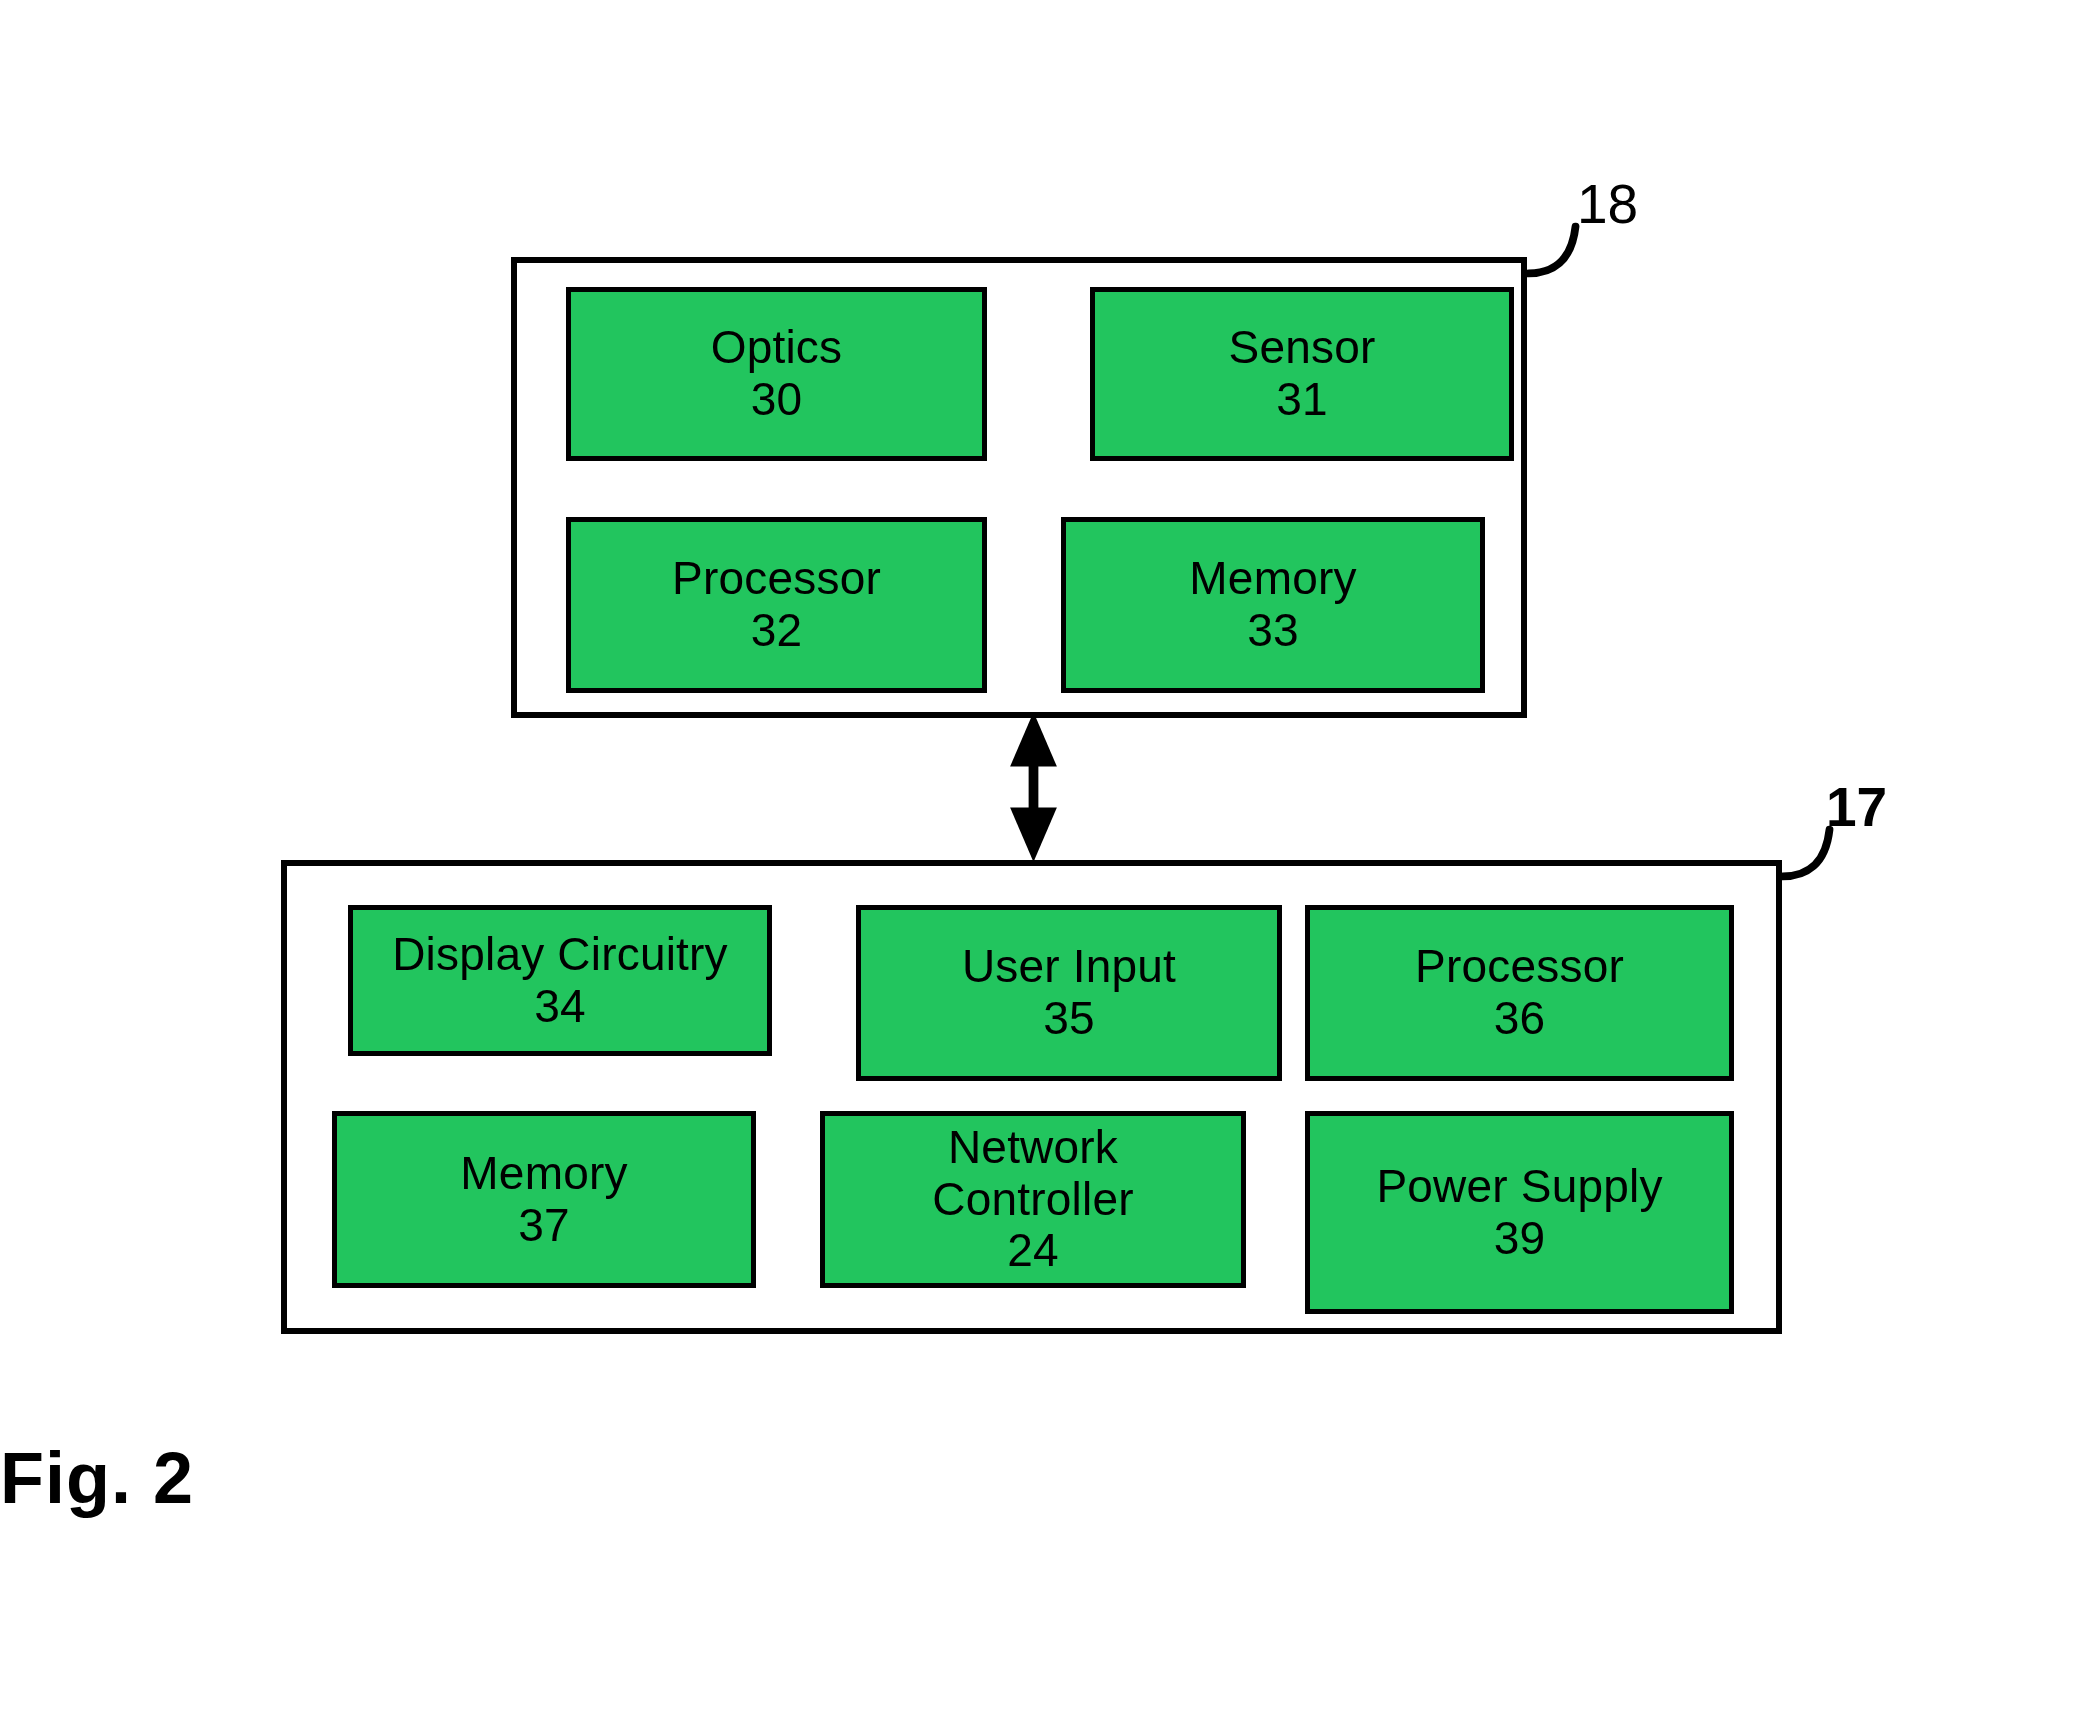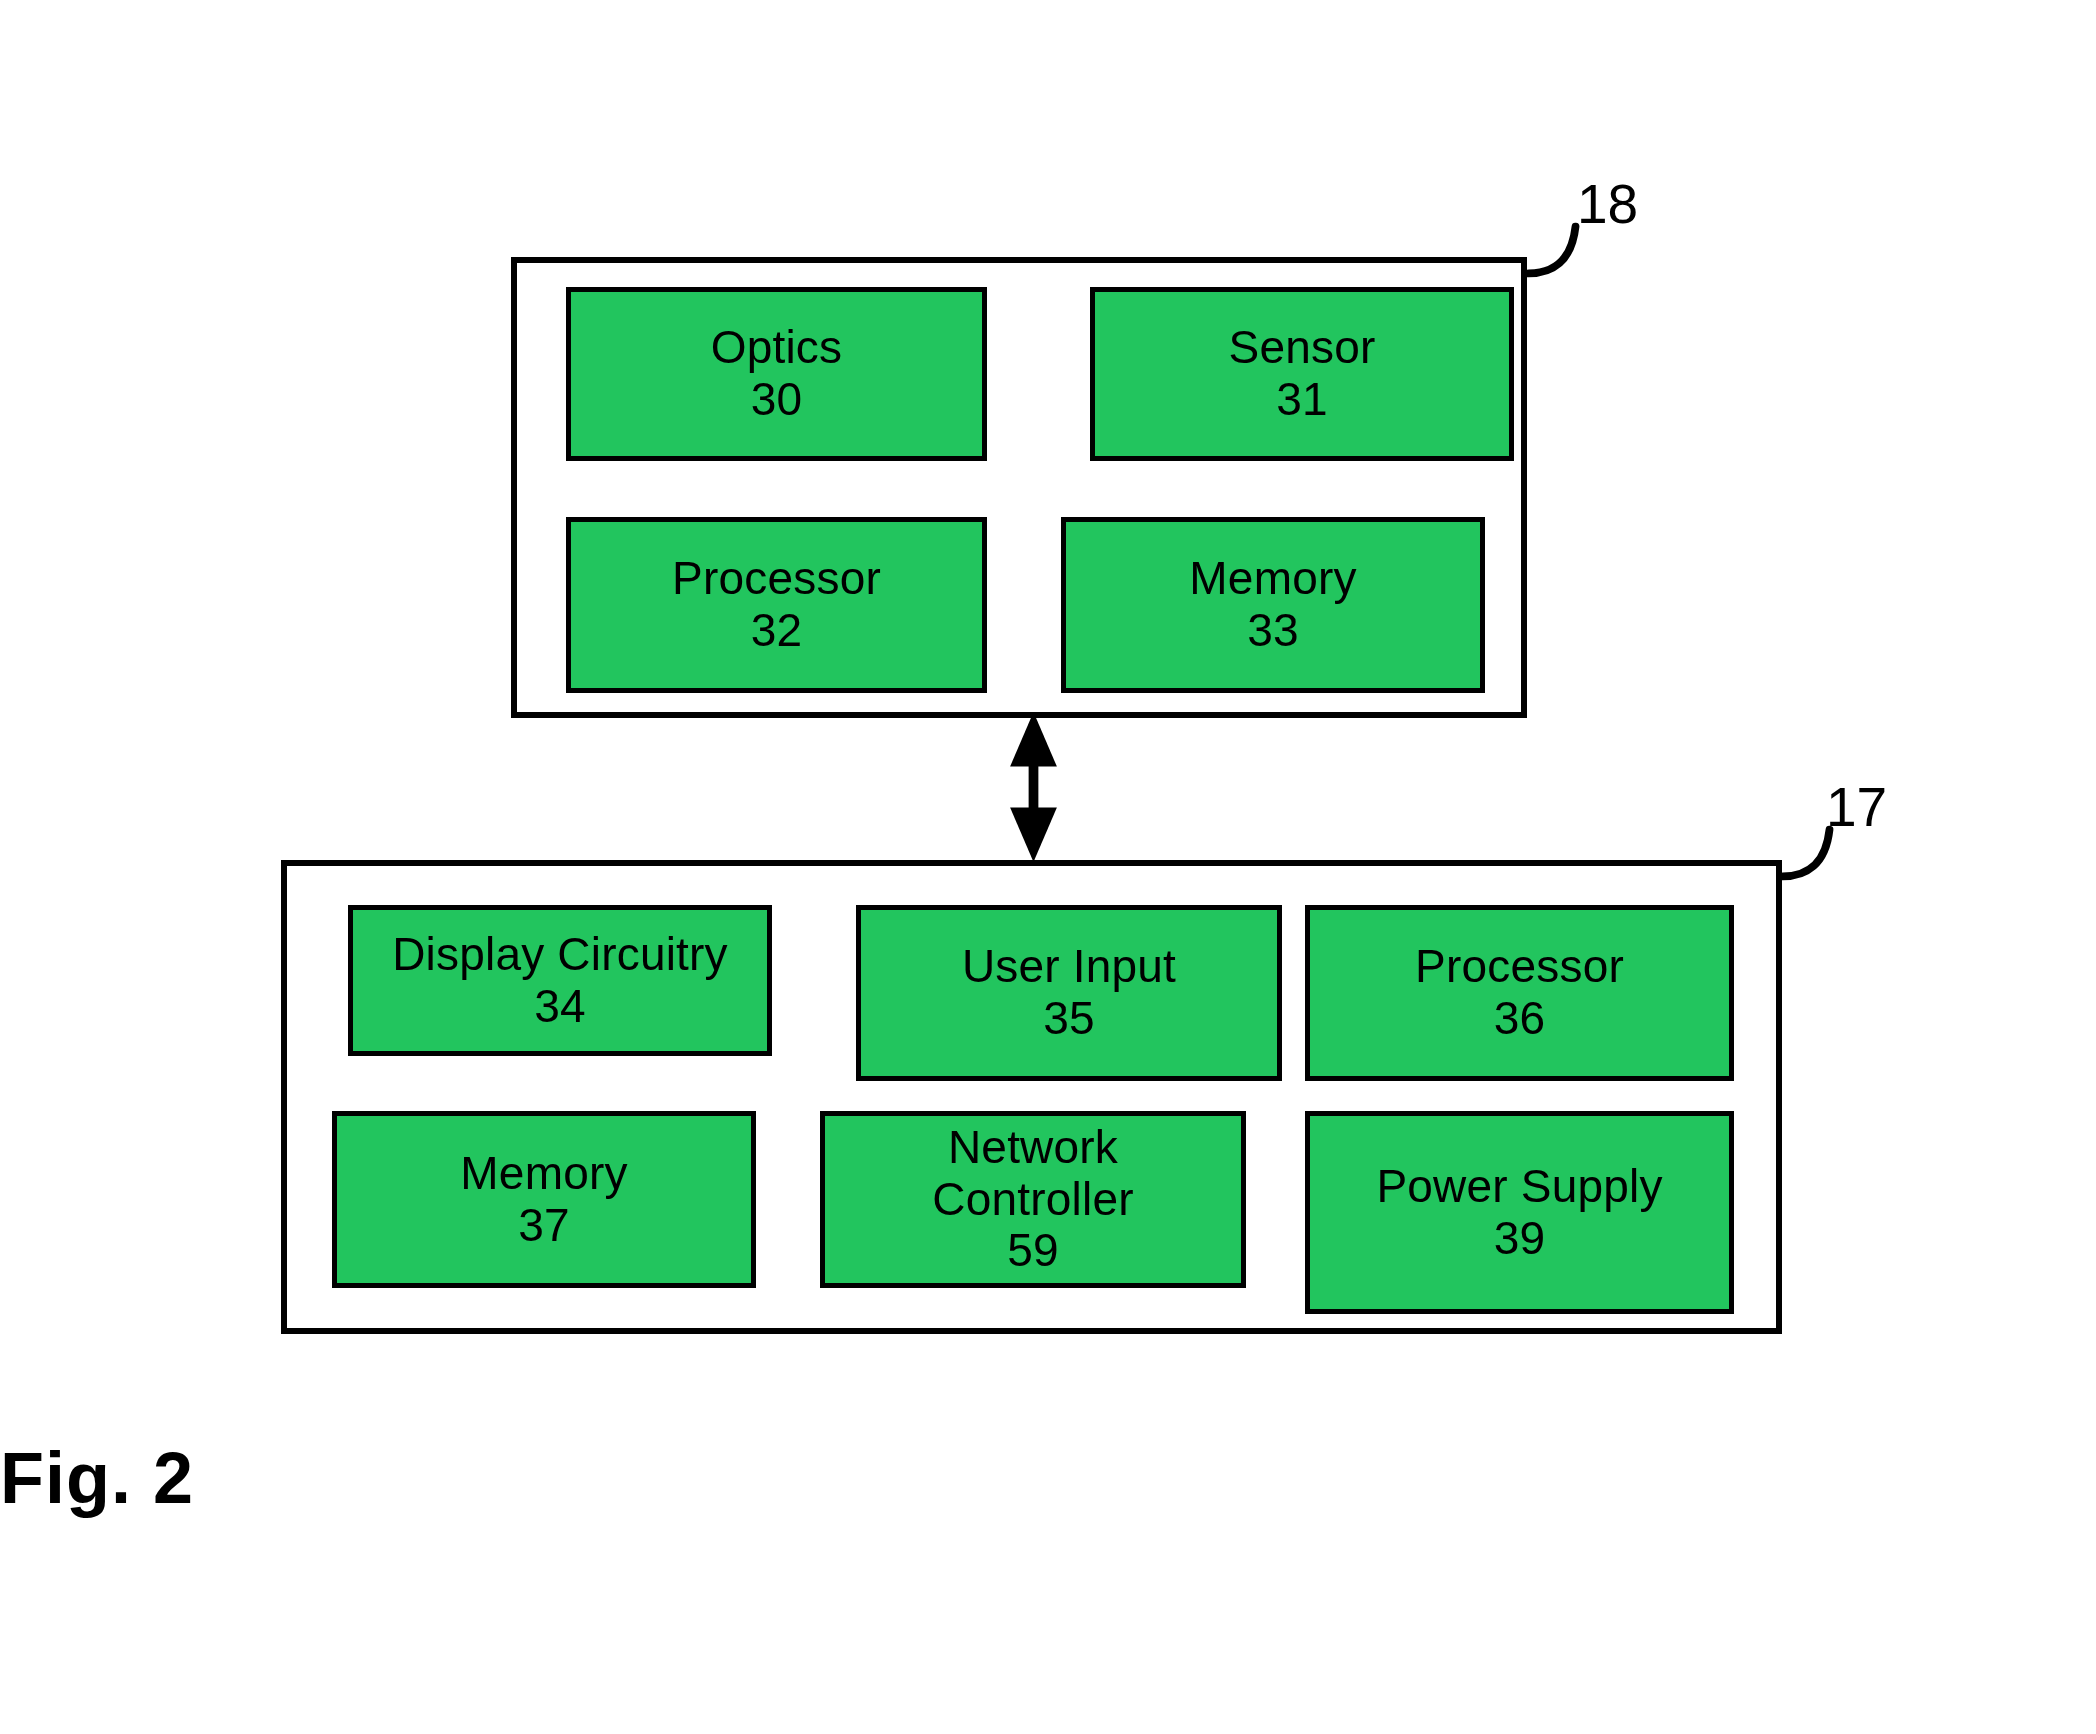--- a/index.html
+++ b/index.html
@@ -103,21 +103,21 @@
   #ref-leader-17 { left: 1761px; top: 775px; width: 137px; height: 117px; }
 
   .ref-numeral {
     position: absolute;
     font-size: 55px;
     line-height: 1;
     color: #000000;
     white-space: nowrap;
   }
   #ref-numeral-18 { left: 1577px; top: 177px; }
-  #ref-numeral-17 { left: 1826px; top: 780px; }
+  #ref-numeral-17 { left: 1826px; top: 780px; font-weight: bold; }
 
   
   #figure-caption {
     position: absolute;
     left: 0;
     top: 1437px;
     width: 2097px;
     text-align: left;
     font-size: 72px;
     font-weight: bold;
@@ -180,21 +180,21 @@
   </div>
 
   <div class="component-box" id="box-memory37">
     <span class="component-label">Memory</span>
     <span class="component-number">37</span>
   </div>
 
   <div class="component-box" id="box-network38">
     <span class="component-label">Network
 Controller</span>
-    <span class="component-number">59</span>
+    <span class="component-number">24</span>
   </div>
 
   <div class="component-box" id="box-power39">
     <span class="component-label">Power Supply</span>
     <span class="component-number">39</span>
   </div>
 
   <svg class="ref-leader" id="ref-leader-17" viewBox="0 0 140 120">
     <path d="M 22 104 C 46 104, 66 92, 70 56" fill="none" stroke="#000000" stroke-width="8" stroke-linecap="round"></path>
   </svg>

